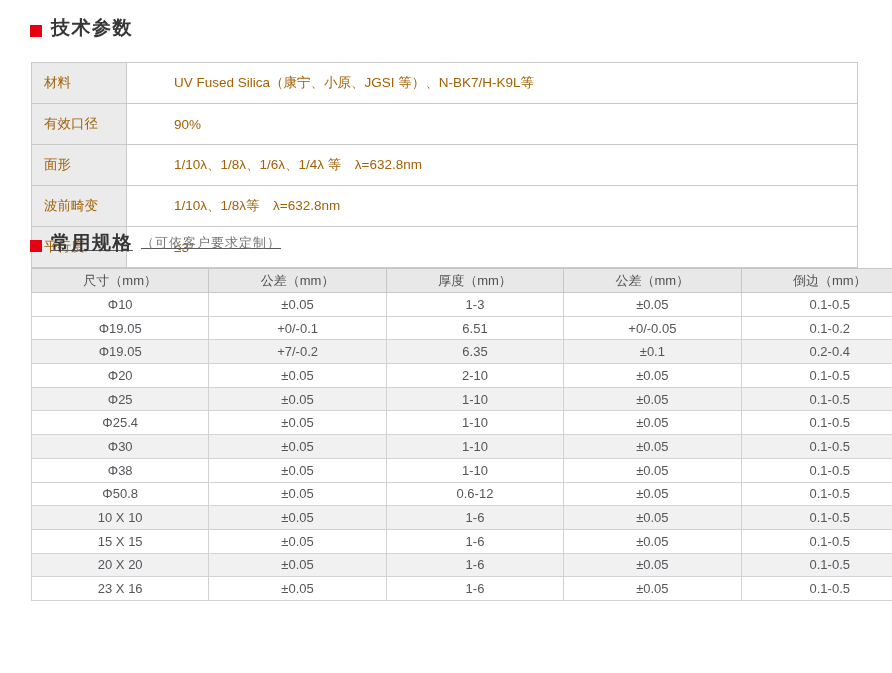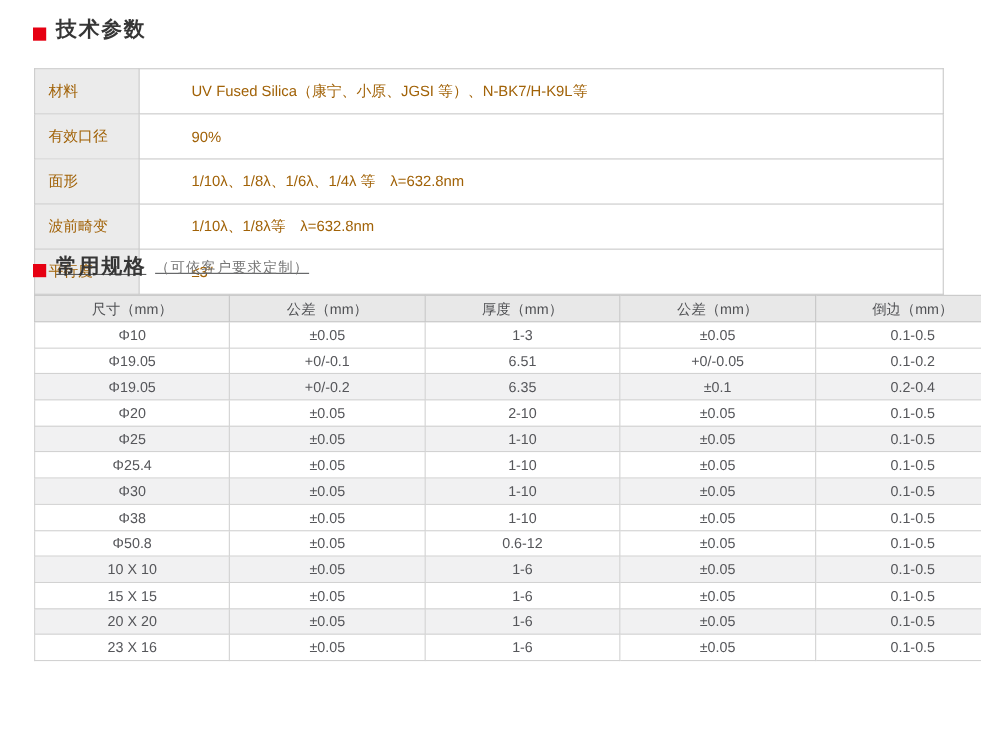--- a/index.html
+++ b/index.html
@@ -127,21 +127,21 @@
         </tr>
         <tr>
           <td>Φ19.05</td>
           <td>+0/-0.1</td>
           <td>6.51</td>
           <td>+0/-0.05</td>
           <td>0.1-0.2</td>
         </tr>
         <tr class="alt">
           <td>Φ19.05</td>
-          <td>+0/-0.2</td>
+          <td>+7/-0.2</td>
           <td>6.35</td>
           <td>±0.1</td>
           <td>0.2-0.4</td>
         </tr>
         <tr>
           <td>Φ20</td>
           <td>±0.05</td>
           <td>2-10</td>
           <td>±0.05</td>
           <td>0.1-0.5</td>

